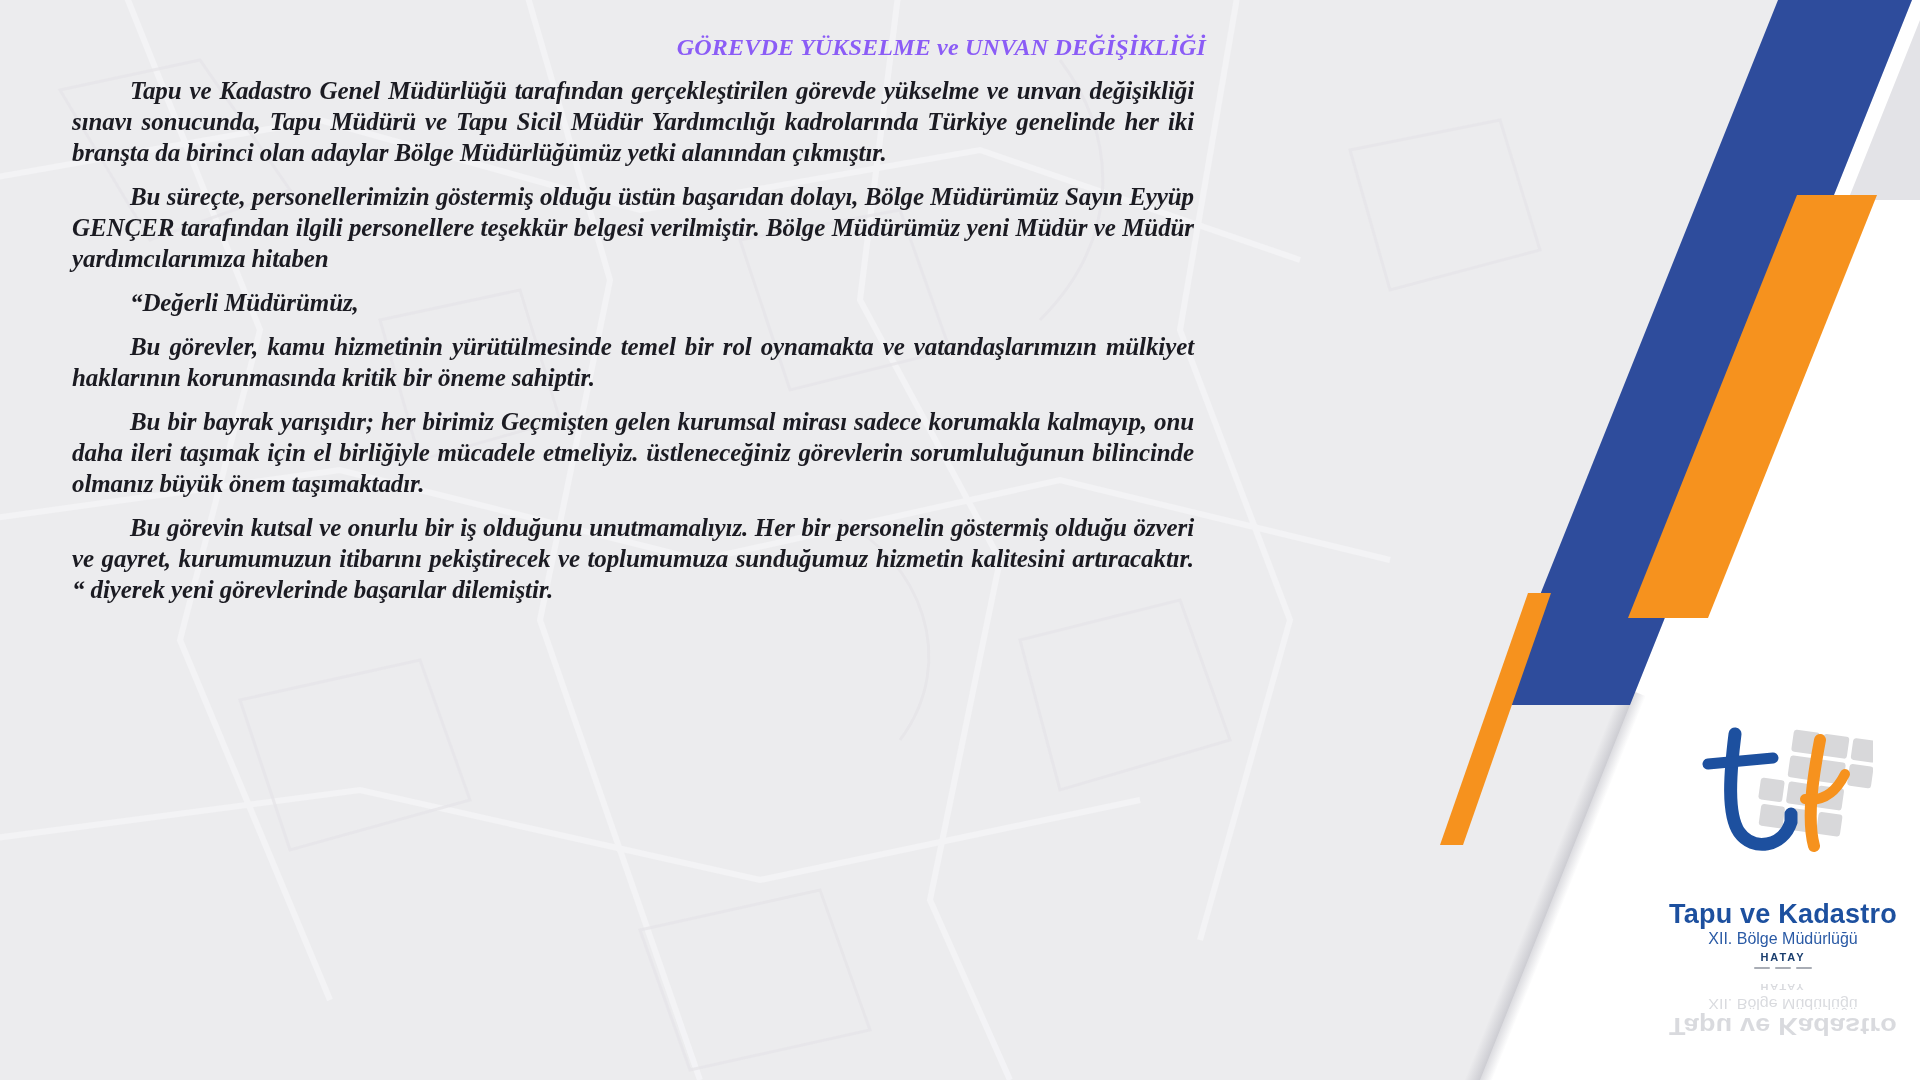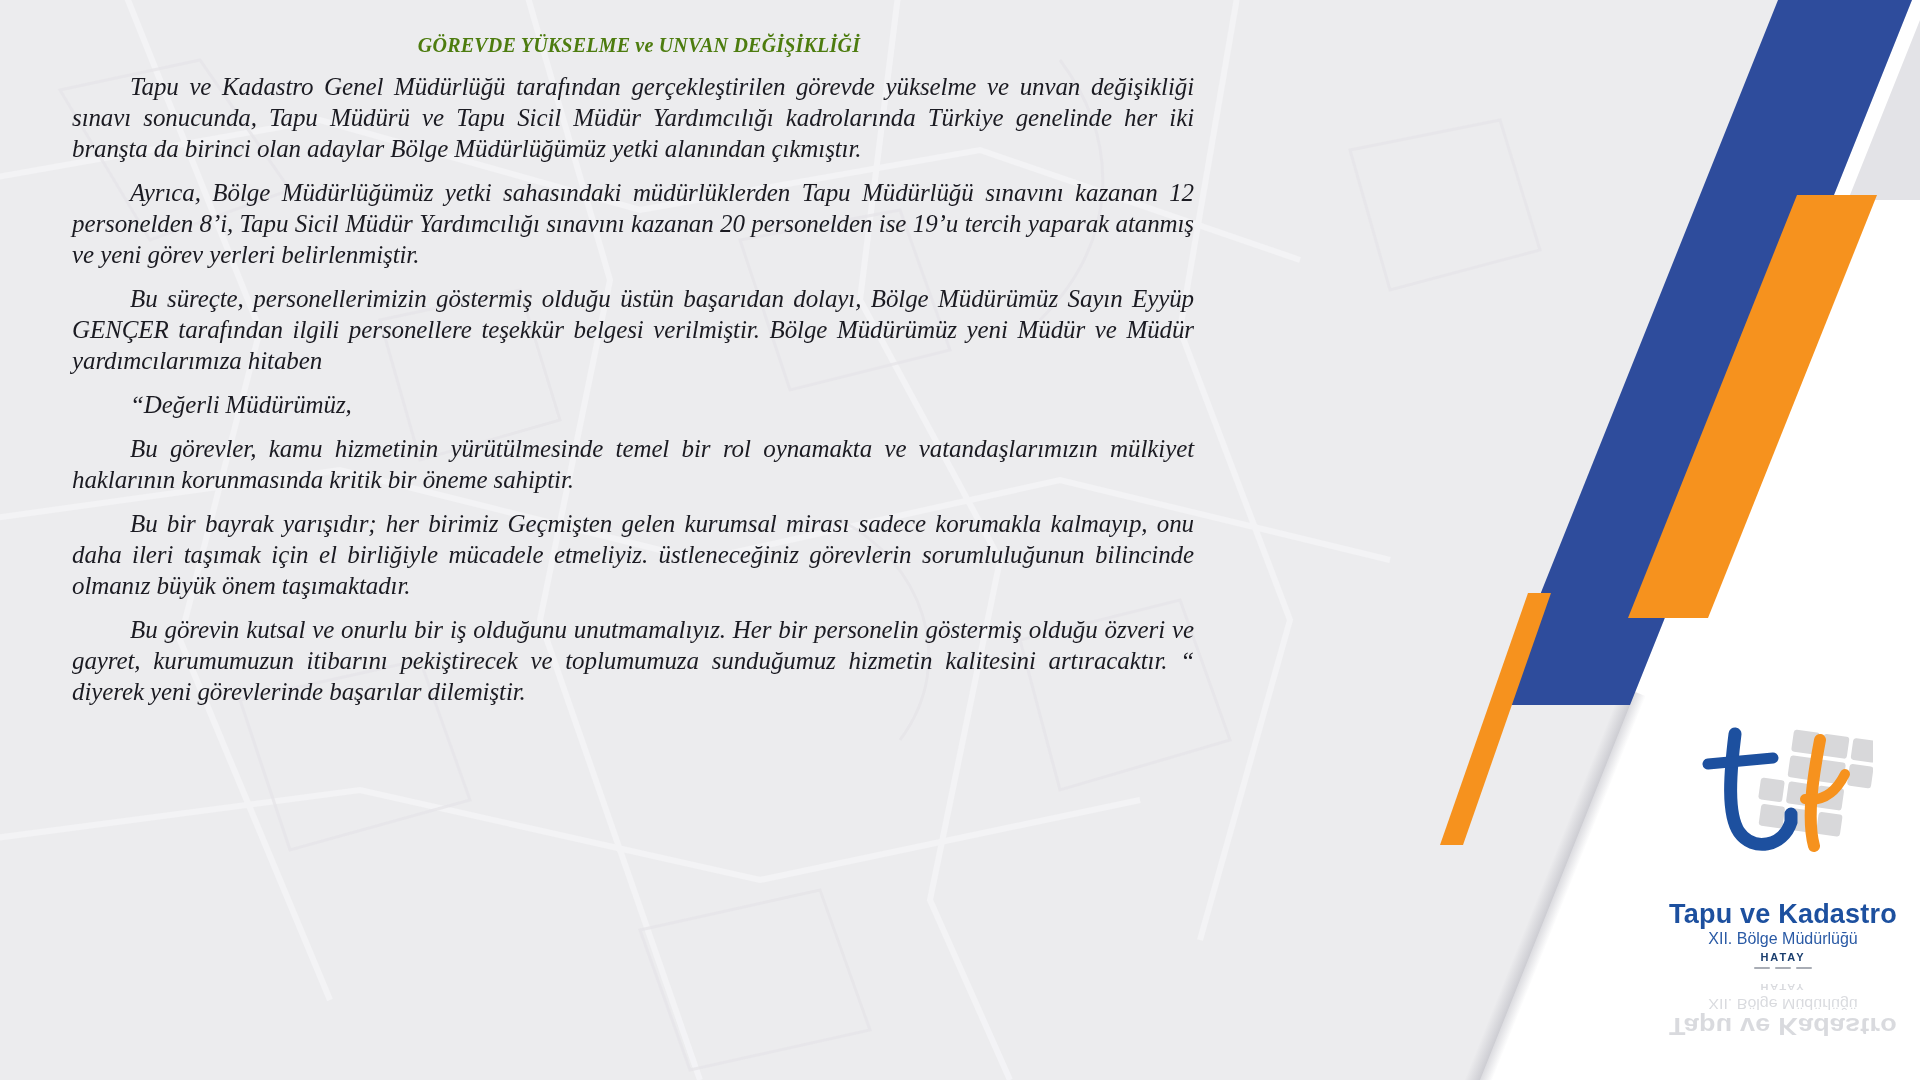--- a/index.html
+++ b/index.html
@@ -40,30 +40,30 @@
   .orange-stripe{
     position:absolute;inset:0;background:#f6921e;
     clip-path:polygon(1528px 593px,1551px 593px,1463px 845px,1440px 845px);
   }
   
   .text-col{
     position:absolute;left:72px;top:34px;width:1134px;
     color:#1b1b22;
   }
   .slide-title{
-    text-align:center;
-    font-size:20px;font-weight:bold;font-style:italic;
-    color:#4d7c0f;
+    text-align:right;
+    font-size:24px;font-weight:bold;font-style:italic;
+    color:#8b5cf6;
     margin:0 0 14px 0;
     letter-spacing:.2px;
   }
   .text-col p{
     margin:0 12px 13px 0;
     font-size:25px;line-height:31px;
-    font-weight:normal;font-style:italic;
+    font-weight:bold;font-style:italic;
     text-align:justify;
     text-indent:58px;
     letter-spacing:-0.1px;
   }
   
   .logo-wrap{position:absolute;left:1693px;top:726px;width:180px;height:176px;}
   .logo-caption{
     position:absolute;left:1633px;top:899px;width:300px;
     text-align:center;
     font-family:"Liberation Sans", sans-serif;
@@ -118,21 +118,20 @@
   <div class="white-panel"></div>
   <div class="edge-shadow"></div>
   <div class="gray-corner"></div>
   <div class="blue-band"></div>
   <div class="orange-band"></div>
   <div class="orange-stripe"></div>
 
   <div class="text-col">
     <h1 class="slide-title">GÖREVDE YÜKSELME ve UNVAN DEĞİŞİKLİĞİ</h1>
     <p>Tapu ve Kadastro Genel Müdürlüğü tarafından gerçekleştirilen görevde yükselme ve unvan değişikliği sınavı sonucunda, Tapu Müdürü ve Tapu Sicil Müdür Yardımcılığı kadrolarında Türkiye genelinde her iki branşta da birinci olan adaylar Bölge Müdürlüğümüz yetki alanından çıkmıştır.</p>
-    <p>Ayrıca, Bölge Müdürlüğümüz yetki sahasındaki müdürlüklerden Tapu Müdürlüğü sınavını kazanan 12 personelden 8’i, Tapu Sicil Müdür Yardımcılığı sınavını kazanan 20 personelden ise 19’u tercih yaparak atanmış ve yeni görev yerleri belirlenmiştir.</p>
     <p>Bu süreçte, personellerimizin göstermiş olduğu üstün başarıdan dolayı, Bölge Müdürümüz Sayın Eyyüp GENÇER tarafından ilgili personellere teşekkür belgesi verilmiştir. Bölge Müdürümüz yeni Müdür ve Müdür yardımcılarımıza hitaben</p>
     <p>“Değerli Müdürümüz,</p>
     <p>Bu görevler, kamu hizmetinin yürütülmesinde temel bir rol oynamakta ve vatandaşlarımızın mülkiyet haklarının korunmasında kritik bir öneme sahiptir.</p>
     <p>Bu bir bayrak yarışıdır; her birimiz Geçmişten gelen kurumsal mirası sadece korumakla kalmayıp, onu daha ileri taşımak için el birliğiyle mücadele etmeliyiz. üstleneceğiniz görevlerin sorumluluğunun bilincinde olmanız büyük önem taşımaktadır.</p>
     <p>Bu görevin kutsal ve onurlu bir iş olduğunu unutmamalıyız. Her bir personelin göstermiş olduğu özveri ve gayret, kurumumuzun itibarını pekiştirecek ve toplumumuza sunduğumuz hizmetin kalitesini artıracaktır. “ diyerek yeni görevlerinde başarılar dilemiştir.</p>
   </div>
 
   <div class="logo-wrap">
     <svg width="180" height="176" viewBox="0 0 180 176" xmlns="http://www.w3.org/2000/svg" aria-hidden="true">
 

